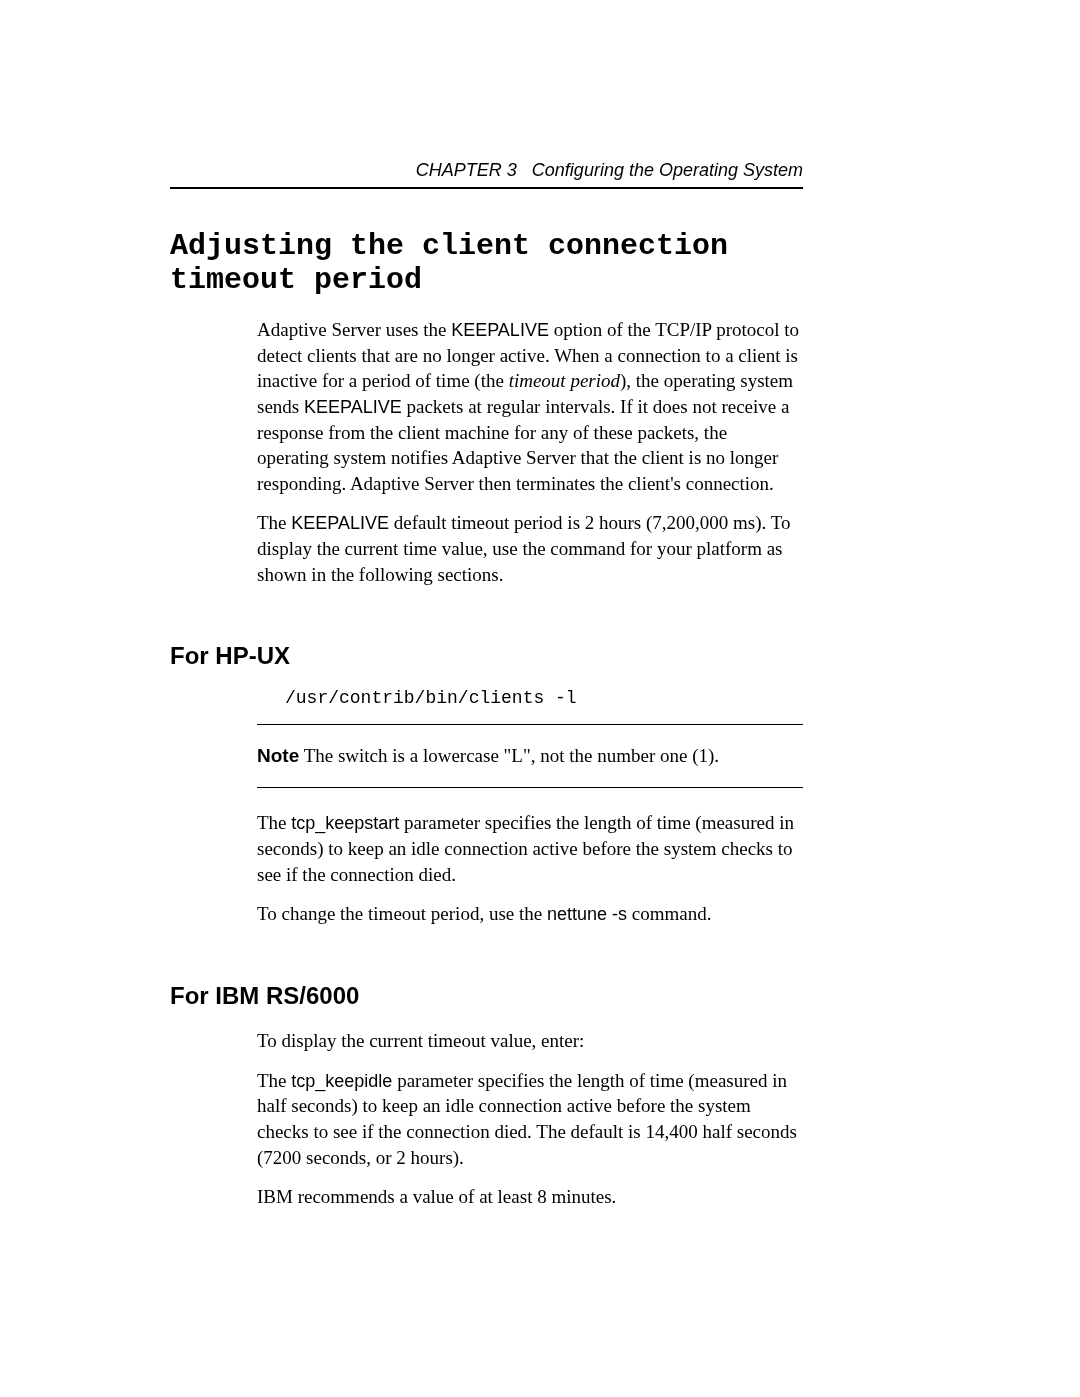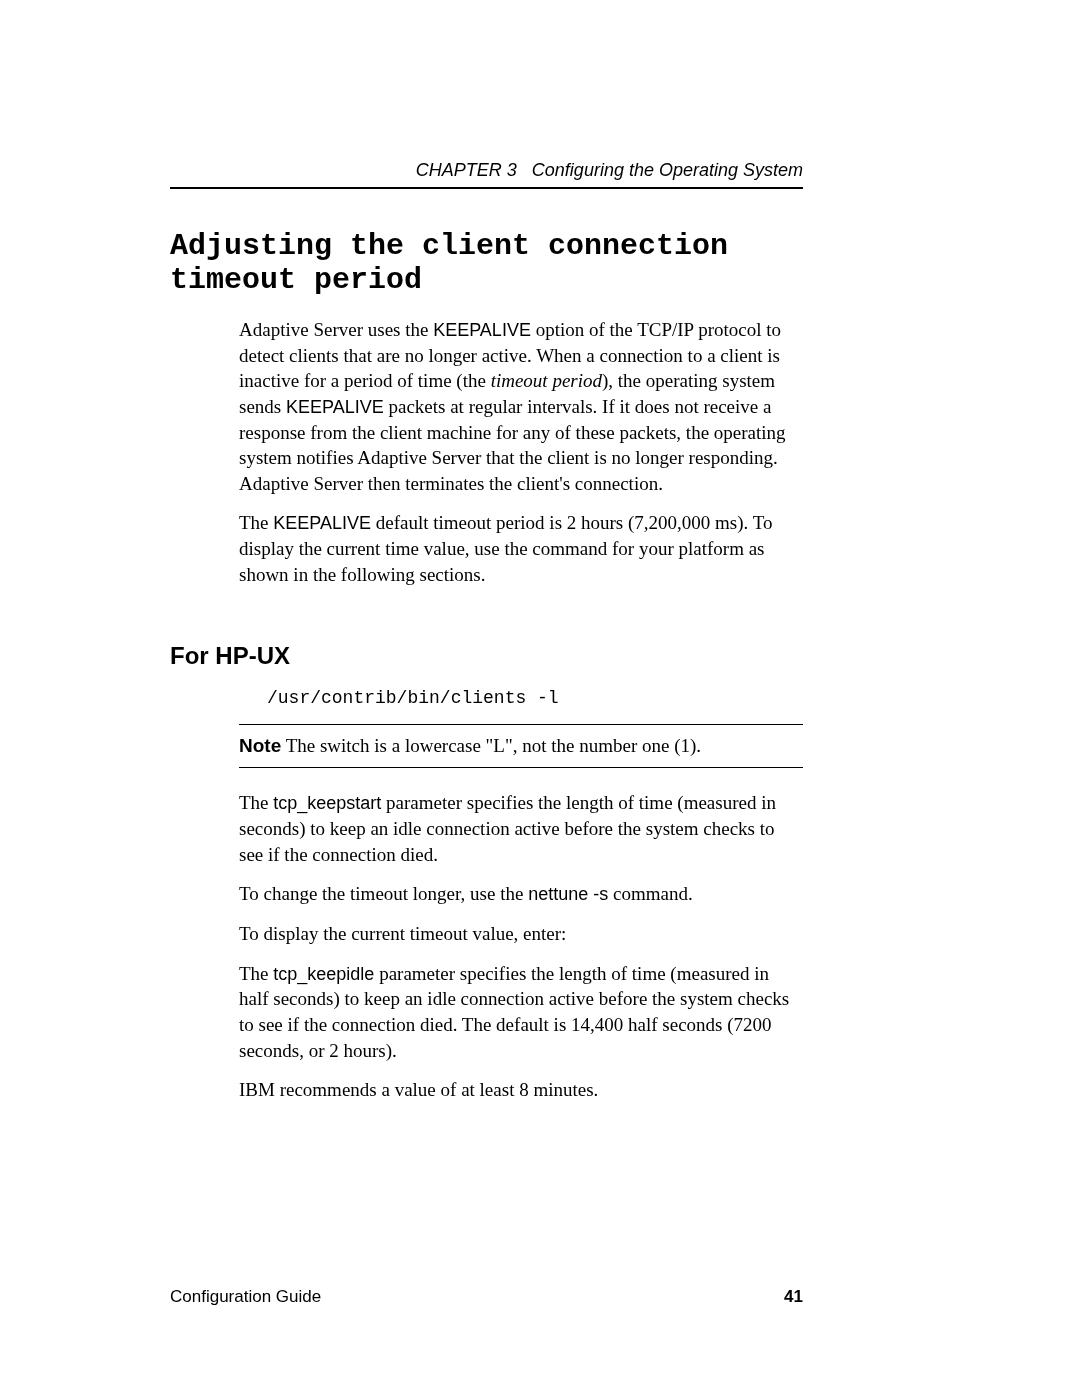--- a/index.html
+++ b/index.html
@@ -34,21 +34,21 @@
     font-size: 30px;
     margin: 0 0 20px 0;
   }
   h2.sub-title {
     font-family: Arial, Helvetica, sans-serif;
     font-weight: bold;
     font-size: 24px;
     margin: 55px 0 18px 0;
   }
   .body-col {
-    margin-left: 69px;
+    margin-left: 87px;
   }
   p.body {
     font-size: 19px;
     line-height: 1.35;
     margin: 0 0 14px 0;
   }
   .sans {
     font-family: Arial, Helvetica, sans-serif;
     font-size: 18px;
   }
@@ -56,21 +56,21 @@
   .mono {
     font-family: "Courier New", Courier, monospace;
     font-size: 18px;
     white-space: pre;
     display: block;
     margin: 4px 0 16px 28px;
   }
   .note-block {
     border-top: 1px solid #000;
     border-bottom: 1px solid #000;
-    padding: 10px 0;
+    padding: 20px 0;
     margin: 10px 0 22px 0;
     font-size: 19px;
   }
   .note-label {
     font-family: Arial, Helvetica, sans-serif;
     font-weight: bold;
   }
   .footer {
     position: absolute;
     left: 170px;
@@ -108,30 +108,27 @@
   <h2 class="sub-title">For HP-UX</h2>
   <div class="body-col">
     <span class="mono">/usr/contrib/bin/clients -l</span>
     <div class="note-block">
       <span class="note-label">Note</span><span>  The switch is a lowercase "L", not the number one (1).</span>
     </div>
     <p class="body">
       <span>The </span><span class="sans">tcp_keepstart</span><span> parameter specifies the length of time (measured in seconds) to keep an idle connection active before the system checks to see if the connection died.</span>
     </p>
     <p class="body">
-      <span>To change the timeout longer, use the </span><span class="sans">nettune -s</span><span> command.</span>
+      <span>To change the timeout period, use the </span><span class="sans">nettune -s</span><span> command.</span>
     </p>
   </div>
 
+  <h2 class="sub-title">For IBM RS/6000</h2>
   <div class="body-col">
     <p class="body">To display the current timeout value, enter:</p>
     <p class="body">
       <span>The </span><span class="sans">tcp_keepidle</span><span> parameter specifies the length of time (measured in half seconds) to keep an idle connection active before the system checks to see if the connection died. The default is 14,400 half seconds (7200 seconds, or 2 hours).</span>
     </p>
     <p class="body">IBM recommends a value of at least 8 minutes.</p>
   </div>
 
-  <div class="footer">
-    <span>Configuration Guide</span>
-    <span class="pnum">41</span>
-  </div>
 
 </div>
 
 </body></html>

